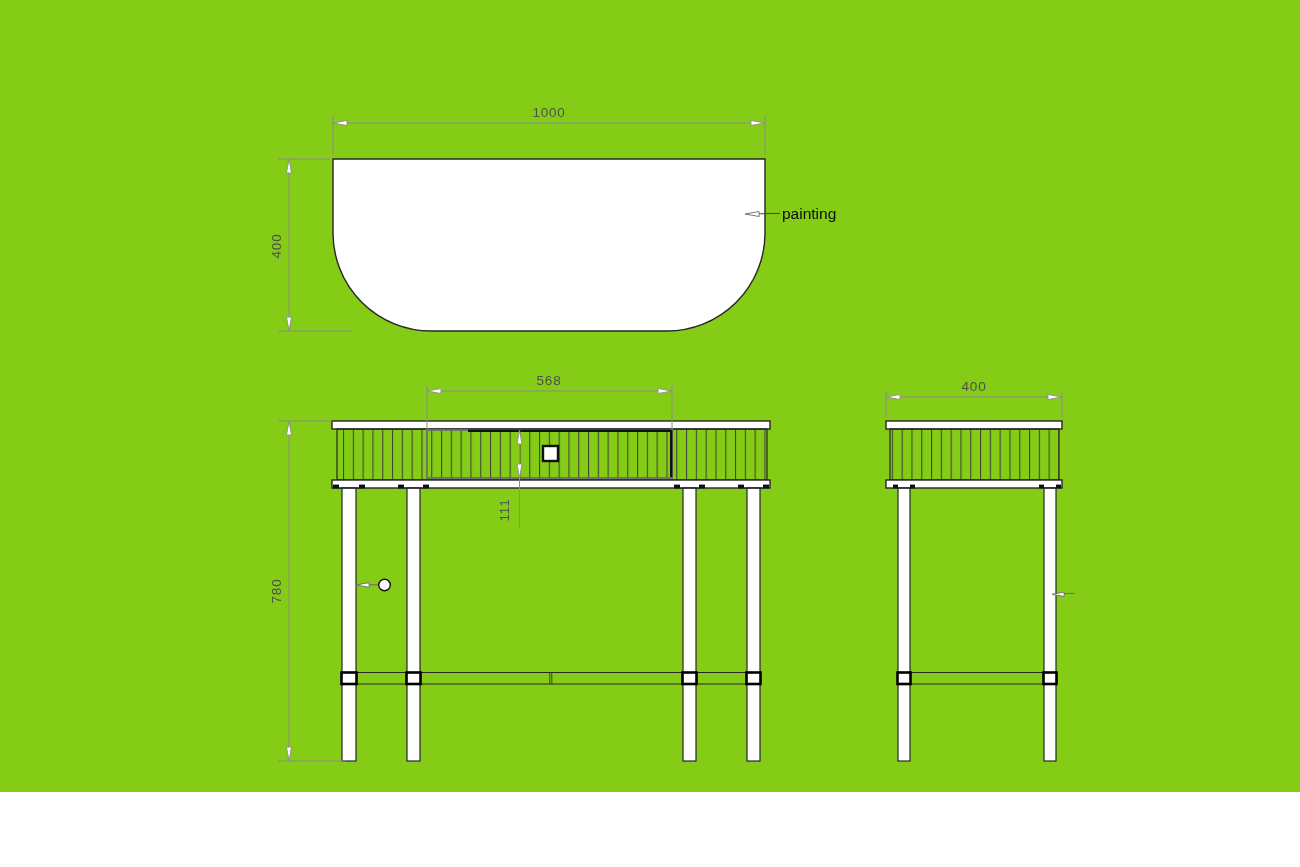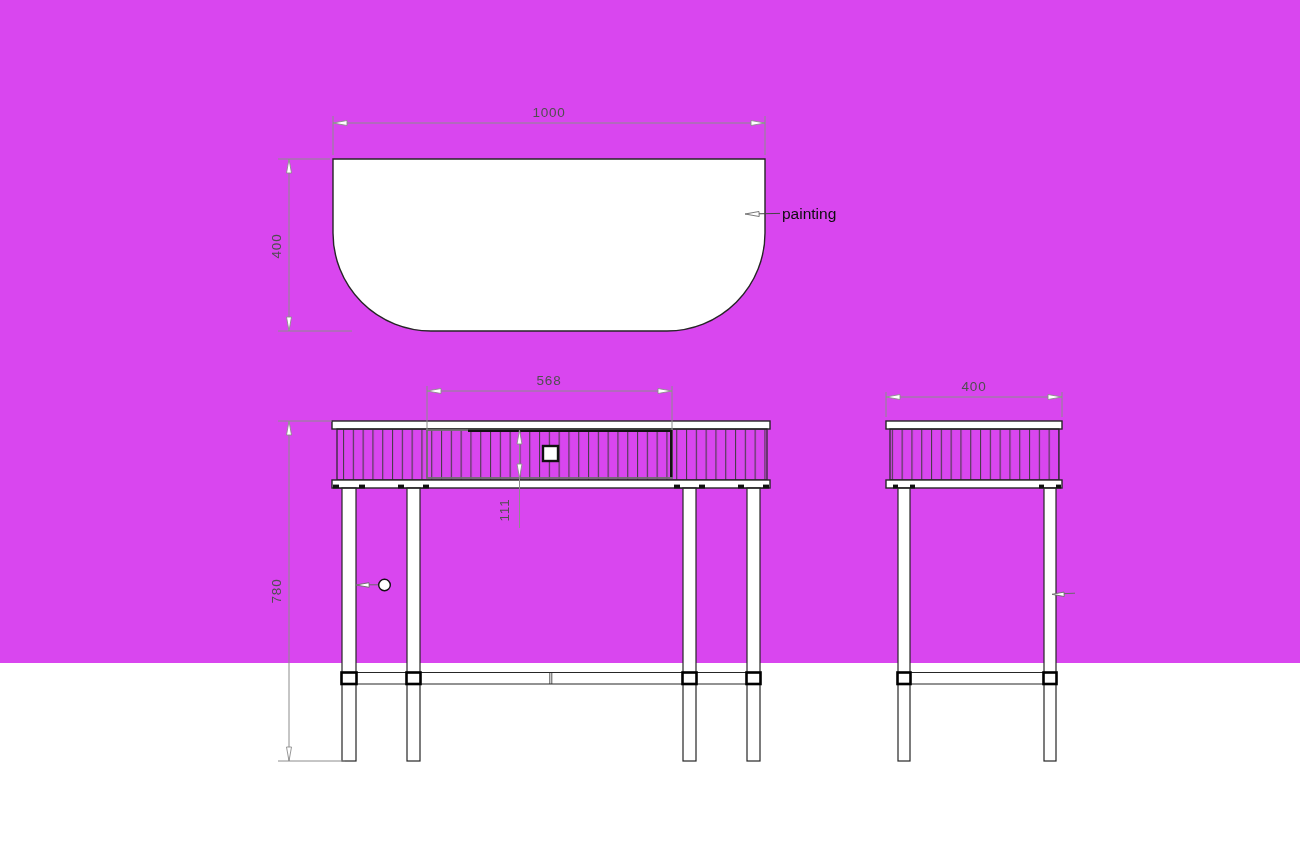--- a/index.html
+++ b/index.html
@@ -4,21 +4,21 @@
 <style>
   html, body {
     margin: 0;
     padding: 0;
     background: #ffffff;
     width: 1300px;
     height: 867px;
     overflow: hidden;
     font-family: "Liberation Sans", sans-serif;
   }
-  .stage { position: relative; width: 1300px; height: 663px; background: #d946ef; }
+  .stage { position: relative; width: 1300px; height: 792px; background: #84cc16; }
   svg { display: block; }
   text.dim {
     font-family: "Liberation Sans", sans-serif;
     font-size: 13.5px;
     letter-spacing: 0.8px;
     fill: #4f4f4f;
   }
   text.annot {
     font-family: "Liberation Sans", sans-serif;
     font-size: 15.5px;

